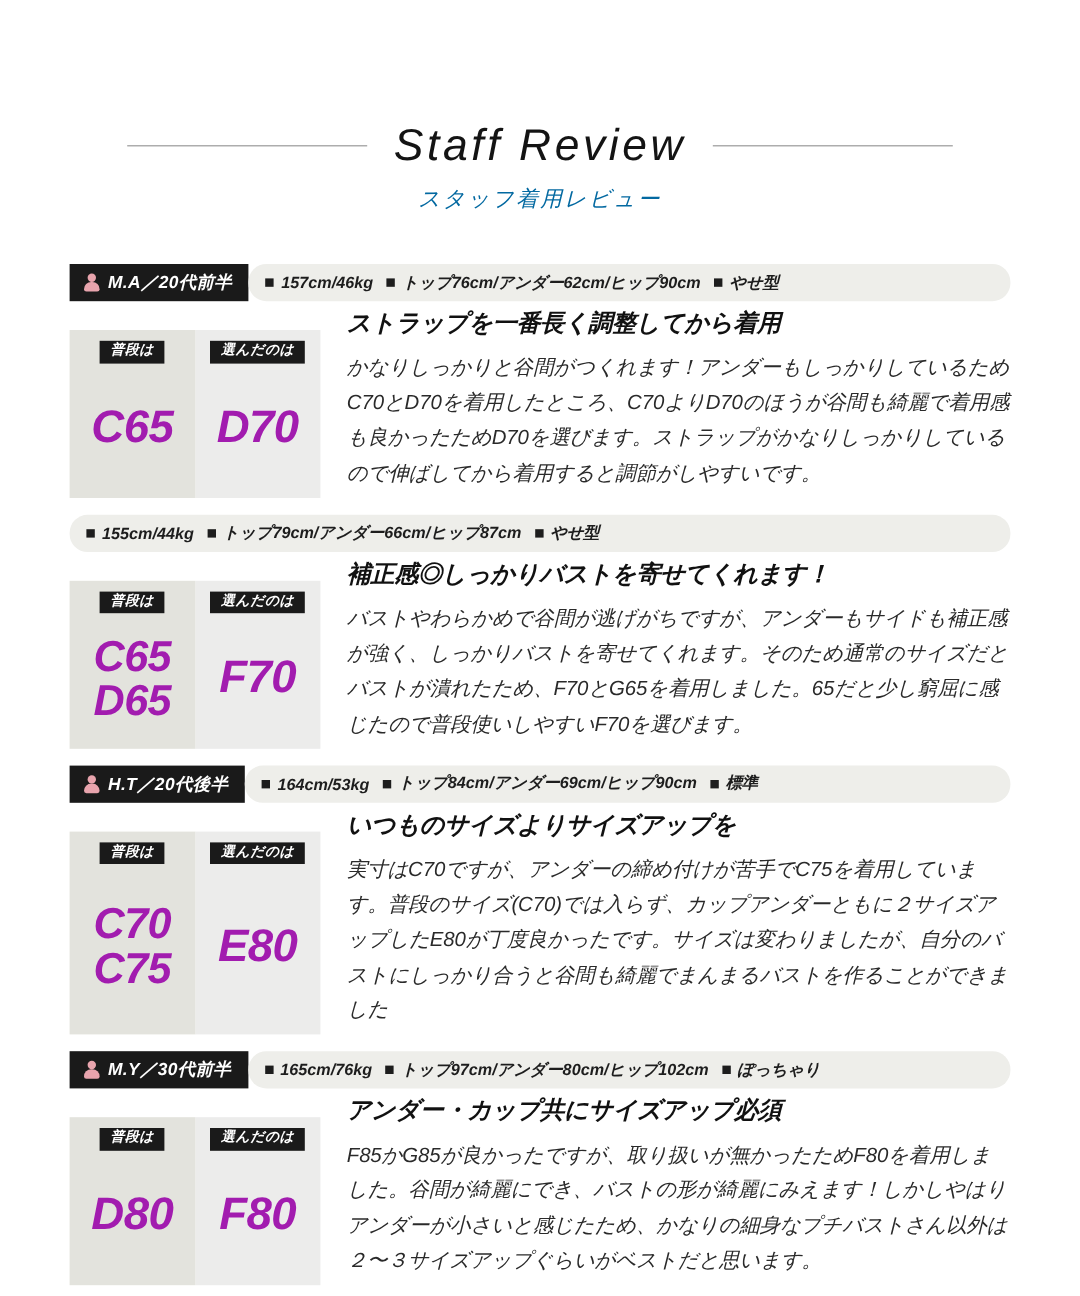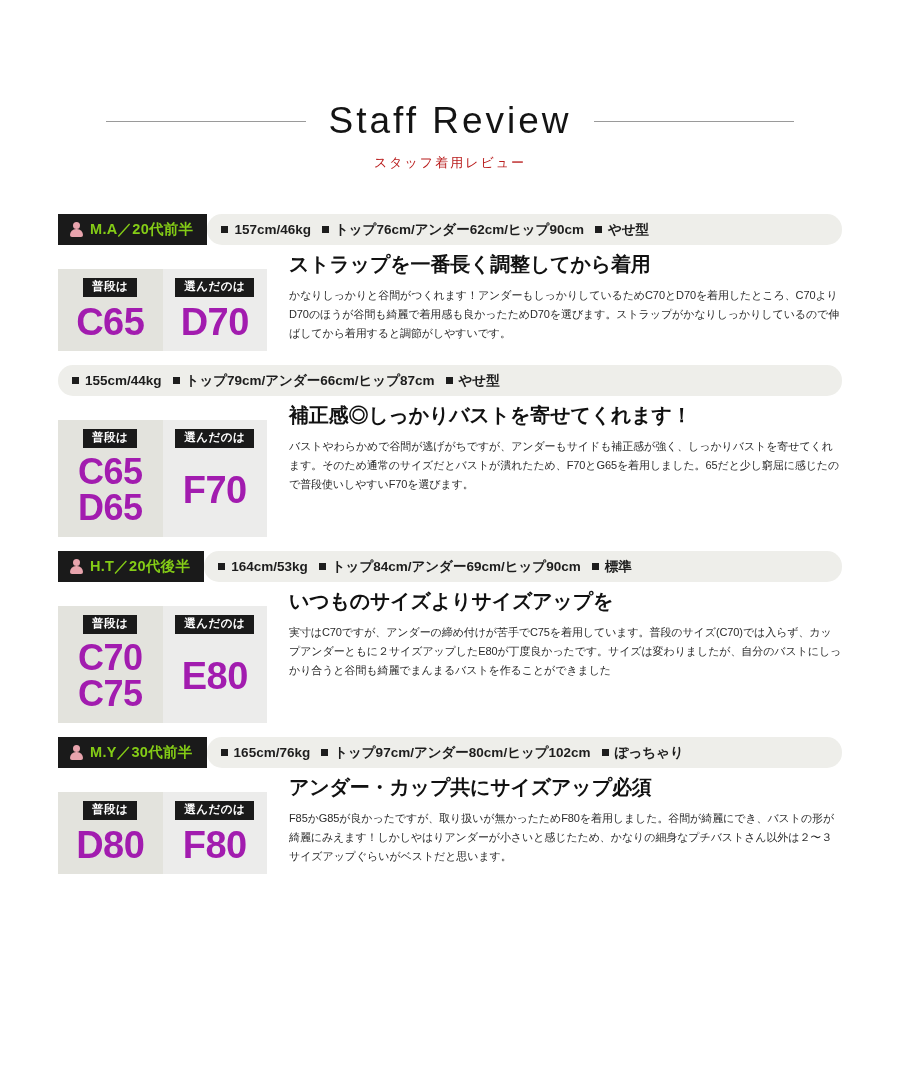--- a/index.html
+++ b/index.html
@@ -8,20 +8,21 @@
     width: 900px; height: 1080px;
     background: #ffffff;
     font-family: "Liberation Sans", sans-serif;
     color: #1d1d1d;
   }
   .page {
     width: 900px; height: 960px;
     position: relative;
     background: #ffffff;
     padding: 0 58px;
+    font-style: italic;
   }
 
   
   .header {
     padding-top: 100px;
     text-align: center;
   }
   .title-row {
     display: flex;
     align-items: center;
@@ -37,37 +38,37 @@
   .title-en {
     font-size: 37px;
     letter-spacing: 3px;
     font-weight: 400;
     color: #141414;
     white-space: nowrap;
     font-family: "Liberation Sans", sans-serif;
   }
   .title-jp {
     margin-top: 12px;
-    font-size: 13px;
+    font-size: 18px;
     letter-spacing: 2px;
-    color: #b91c1c;
+    color: #0369a1;
   }
 
   
   .reviews { margin-top: 42px; }
   .review { margin-bottom: 14px; }
 
   .meta-bar {
     display: flex;
     align-items: stretch;
     height: 31px;
   }
   .meta-left {
     background: #1a1a1a;
-    color: #84cc16;
+    color: #ffffff;
     display: flex;
     align-items: center;
     gap: 7px;
     padding: 0 14px 0 12px;
     font-size: 14.5px;
     font-weight: bold;
     letter-spacing: 0.3px;
     white-space: nowrap;
   }
   .person-icon {
@@ -161,21 +162,21 @@
   }
   .r-head {
     font-size: 20px;
     font-weight: bold;
     letter-spacing: -0.2px;
     color: #111111;
     line-height: 1.3;
     margin-bottom: 9px;
   }
   .r-body {
-    font-size: 11px;
+    font-size: 17px;
     line-height: 1.72;
     color: #2a2a2a;
     letter-spacing: -0.1px;
   }
 </style>
 </head>
 <body>
 
 <div class="page">
 

